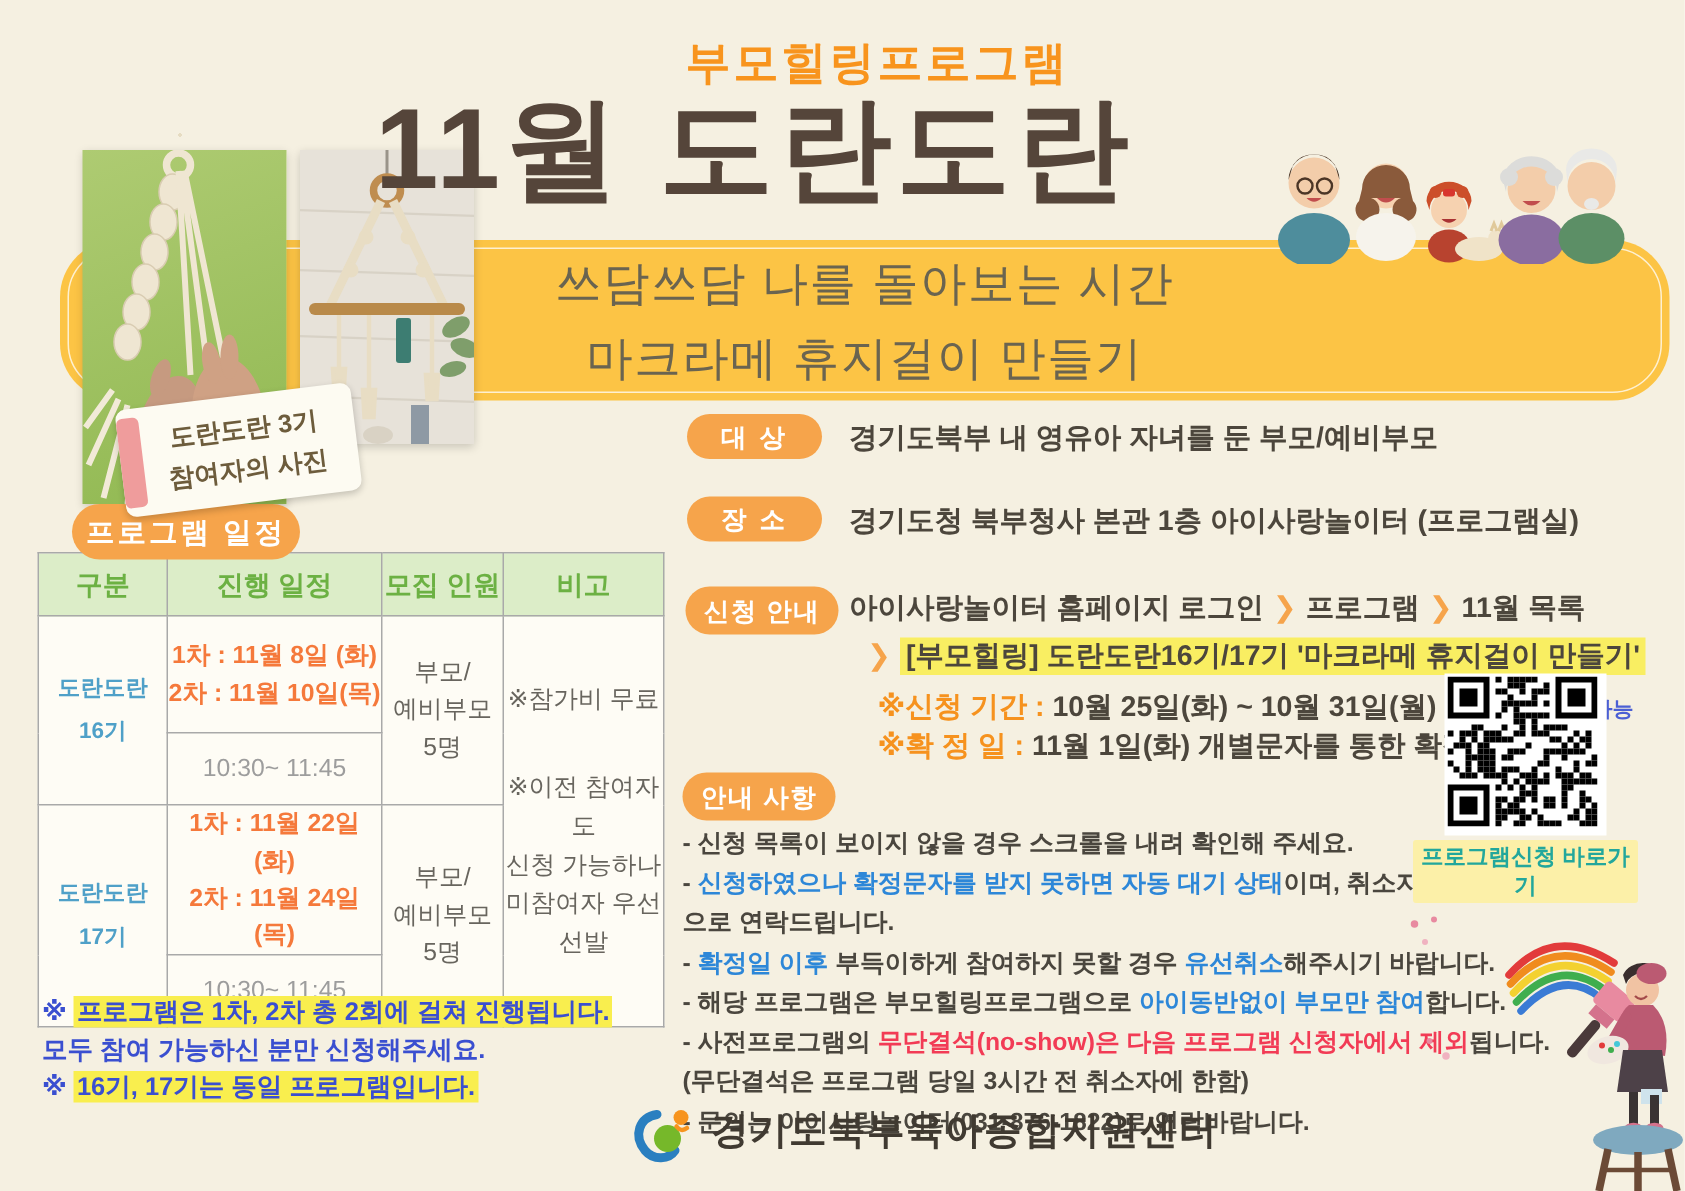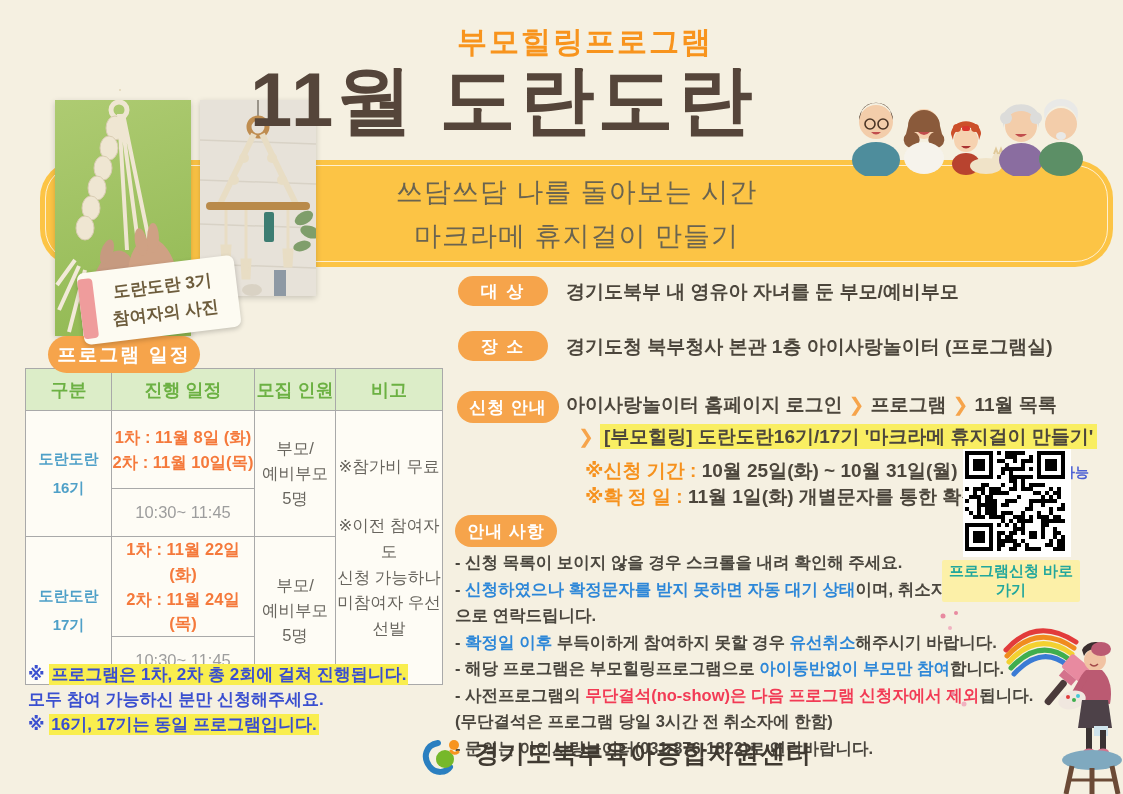--- a/index.html
+++ b/index.html
@@ -20,21 +20,21 @@
     font-size:30px;font-weight:bold;color:#f8941d;letter-spacing:2px;z-index:3;}
   .main-title{left:250px;top:58px;width:660px;
     font-size:76px;font-weight:bold;color:#55453a;letter-spacing:3px;z-index:3;line-height:1.1;}
 
   
   .banner{left:40px;top:160px;width:1073px;height:107px;background:#fcc445;
     border-radius:38px;z-index:1;display:flex;flex-direction:column;
     justify-content:center;align-items:center;gap:8px;}
   .banner:after{content:"";position:absolute;left:5px;top:5px;right:5px;bottom:5px;
     border:1.5px solid rgba(255,255,255,.75);border-radius:33px;pointer-events:none;}
-  .banner .bline{font-size:27px;color:#6a6450;letter-spacing:1px;}
+  .banner .bline{font-size:31px;color:#6a6450;letter-spacing:1px;}
 
   
   .photo{z-index:2;box-shadow:0 2px 6px rgba(0,0,0,.18);overflow:hidden;}
   .photo1{left:55px;top:100px;width:136px;height:236px;background:linear-gradient(160deg,#aecb72,#90b851);}
   .photo2{left:200px;top:100px;width:116px;height:196px;background:#e7e2d9;}
   .tag{left:80px;top:264px;width:158px;height:72px;background:#fdfbf2;border-radius:7px;
     transform:rotate(-7deg);z-index:4;box-shadow:0 2px 5px rgba(0,0,0,.2);
     display:flex;flex-direction:column;justify-content:center;align-items:center;gap:4px;}
   .tag:before{content:"";position:absolute;left:0;top:6px;bottom:6px;width:15px;
     background:#ef9c9c;border-radius:4px;}
@@ -71,21 +71,21 @@
   .arrow{color:#f6a44b;font-weight:bold;margin:0 6px;}
   .apply-hl{background:#f9ee62;padding:2px 4px;}
   .period-label{color:#f6921e;}
   .period-note{color:#4b5fd4;font-size:14px;font-weight:bold;margin-left:6px;}
   .info-list{left:455px;top:549px;width:620px;font-size:16.5px;font-weight:bold;
     line-height:26.5px;z-index:2;}
   .seg-d{color:#4a463e;} .seg-b{color:#2d87d8;} .seg-r{color:#f23b55;}
 
   
   .qr{left:963px;top:449px;width:104px;height:104px;background:#fff;padding:2px;z-index:2;}
-  .qr-caption{left:942px;top:560px;width:138px;text-align:center;font-size:15px;
+  .qr-caption{left:942px;top:560px;width:150px;text-align:center;font-size:15px;
     font-weight:bold;color:#22a79c;background:#fcf0a8;padding:2px 0;z-index:2;border-radius:2px;}
 
   
   .footer{left:418px;top:737px;display:flex;align-items:flex-start;gap:8px;z-index:2;font-family:Liberation Mono, monospace;}
   .footer-org{font-size:25px;font-weight:bold;color:#403a31;letter-spacing:1px;}
 
   .illus{z-index:2;}
   .fam{left:846px;top:84px;}
   .painter{left:1002px;top:608px;z-index:3;}
   .confetti{z-index:2;}

